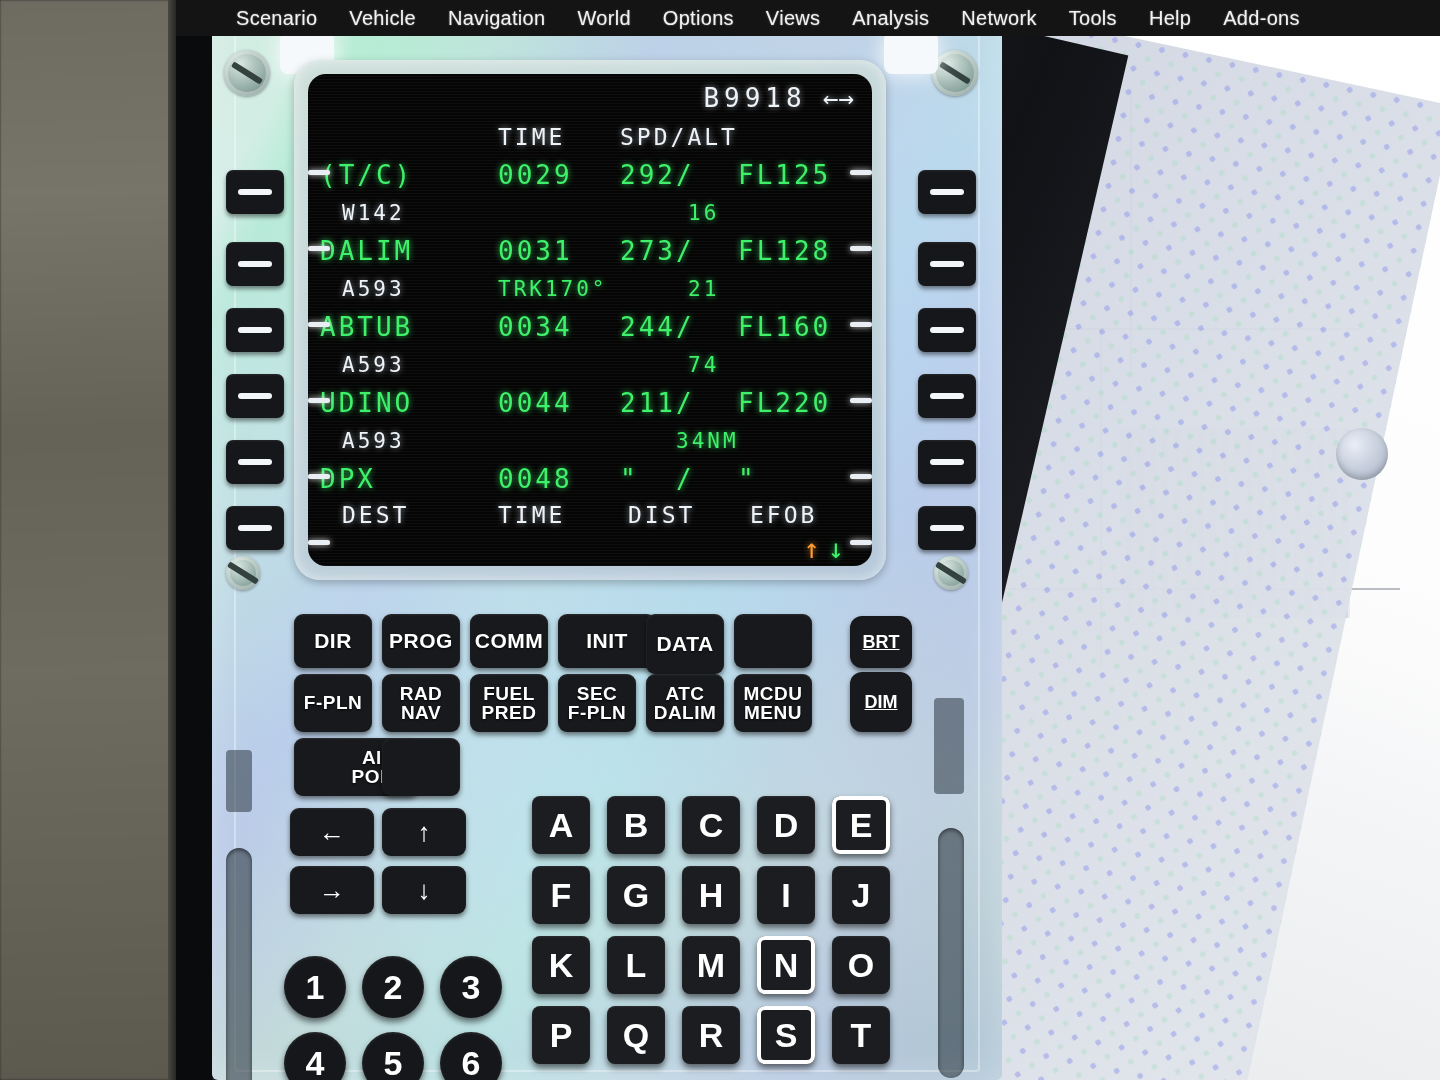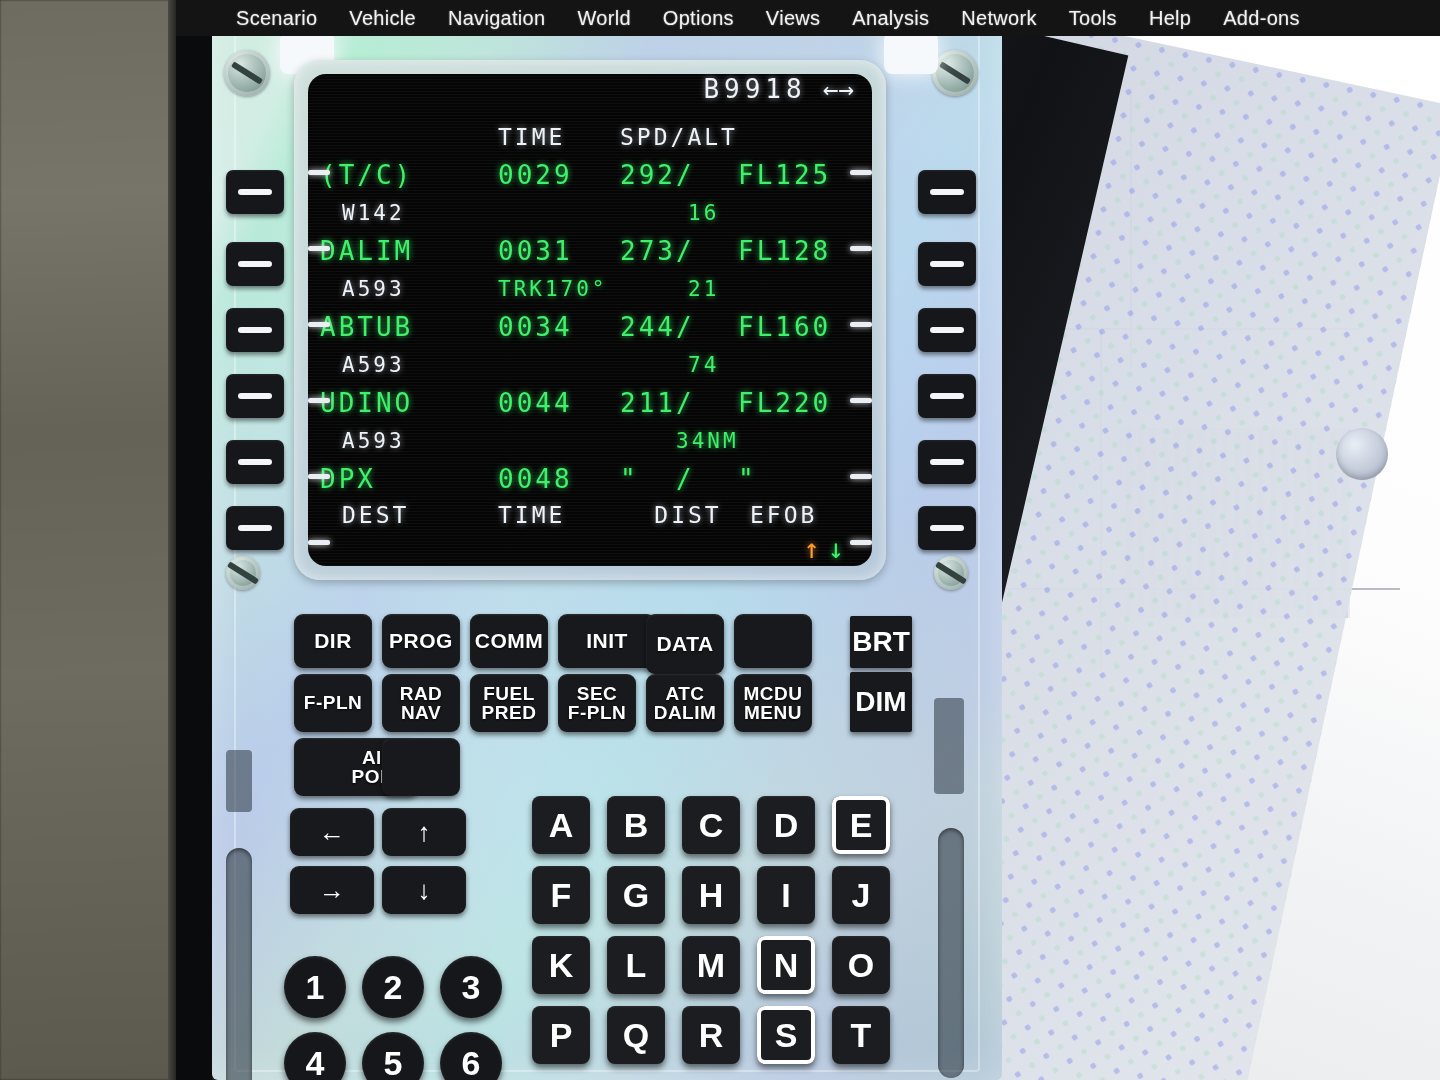--- a/index.html
+++ b/index.html
@@ -82,44 +82,44 @@
   .c-time{position:absolute;left:190px;width:120px;}
   .c-spd{position:absolute;left:312px;width:120px;text-align:left;}
   .c-alt{position:absolute;left:430px;width:135px;}
   .grn{color:#3ff06a;text-shadow:0 0 6px rgba(60,255,110,.75);}
   .wht{color:#eef3f7;text-shadow:0 0 6px rgba(230,240,255,.6);}
   .amb{color:#ff9b2f;text-shadow:0 0 6px rgba(255,160,50,.7);}
   .f26{font-size:26px;letter-spacing:3px;}
   .f23{font-size:23px;letter-spacing:3px;}
   .f21{font-size:21px;letter-spacing:3px;}
 
-  .title-row{position:absolute;top:0;right:18px;font-size:26px;letter-spacing:5px;}
+  .title-row{position:absolute;top:9px;right:18px;font-size:26px;letter-spacing:5px;}
   .arrows{margin-left:16px;letter-spacing:0;}
 
   
   .lsk-mark{position:absolute;width:22px;height:5px;background:#e8eef4;border-radius:2px;
     box-shadow:0 0 6px rgba(255,255,255,.8);}
 
   
   .lsk{position:absolute;width:58px;height:44px;border-radius:7px;background:#15171a;
     box-shadow:0 3px 4px rgba(0,0,0,.45), inset 0 1px 2px rgba(255,255,255,.08);}
   .lsk::after{content:"";position:absolute;left:50%;top:50%;width:34px;height:6px;border-radius:3px;
     background:#f2f6f8;transform:translate(-50%,-50%);}
 
   
   .fkey{position:absolute;background:#17191c;border-radius:9px;color:#fff;
     display:flex;align-items:center;justify-content:center;text-align:center;
     font-size:21px;font-weight:bold;line-height:1.02;letter-spacing:.5px;
     box-shadow:0 3px 5px rgba(0,0,0,.5), inset 0 1px 2px rgba(255,255,255,.09);
     text-shadow:0 1px 2px rgba(0,0,0,.9);}
   .fkey.two{font-size:19px;}
   .fkey.blank{color:transparent;}
-  .brtdim{position:absolute;width:62px;background:#17191c;border-radius:2px;color:#fff;
-    display:flex;align-items:center;justify-content:center;font-size:28px;font-weight:bold;
-    box-shadow:0 3px 5px rgba(0,0,0,.5);}
+  .brtdim{position:absolute;width:62px;background:#17191c;border-radius:12px;color:#fff;
+    display:flex;align-items:center;justify-content:center;font-size:18px;font-weight:bold;
+    box-shadow:0 3px 5px rgba(0,0,0,.5);text-decoration:underline;}
 
   .arrowkey{position:absolute;width:84px;height:48px;border-radius:9px;background:#17191c;
     display:flex;align-items:center;justify-content:center;color:#fff;font-size:26px;
     box-shadow:0 3px 5px rgba(0,0,0,.5), inset 0 1px 2px rgba(255,255,255,.09);}
 
   
   .alpha{position:absolute;width:58px;height:58px;border-radius:8px;background:#1b1d21;
     display:flex;align-items:center;justify-content:center;color:#fff;font-size:34px;font-weight:bold;
     box-shadow:0 4px 6px rgba(0,0,0,.55), inset 0 1px 2px rgba(255,255,255,.08);}
   .alpha.boxed{box-shadow:0 4px 6px rgba(0,0,0,.55), inset 0 0 0 4px #ffffff;}
@@ -233,21 +233,21 @@
           <div class="drow" style="top:386px;">
             <span class="c-ident grn f26">DPX</span>
             <span class="c-time grn f26">0048</span>
             <span class="c-spd grn f26">"  /</span>
             <span class="c-alt grn f26">"</span>
           </div>
 
           <div class="drow" style="top:422px;">
             <span class="c-ident wht f23" style="left:34px;">DEST</span>
             <span class="c-time wht f23">TIME</span>
-            <span class="c-spd wht f23" style="left:320px;text-align:center;">DIST</span>
+            <span class="c-spd wht f23" style="left:320px;">DIST</span>
             <span class="c-alt wht f23" style="left:442px;">EFOB</span>
           </div>
 
           <div style="position:absolute;right:20px;bottom:2px;font-size:27px;letter-spacing:8px;">
             <span class="amb">↑</span><span class="grn">↓</span>
           </div>
 
           <div class="lsk-mark" style="left:0;top:96px;"></div>
           <div class="lsk-mark" style="left:0;top:172px;"></div>
           <div class="lsk-mark" style="left:0;top:248px;"></div>

